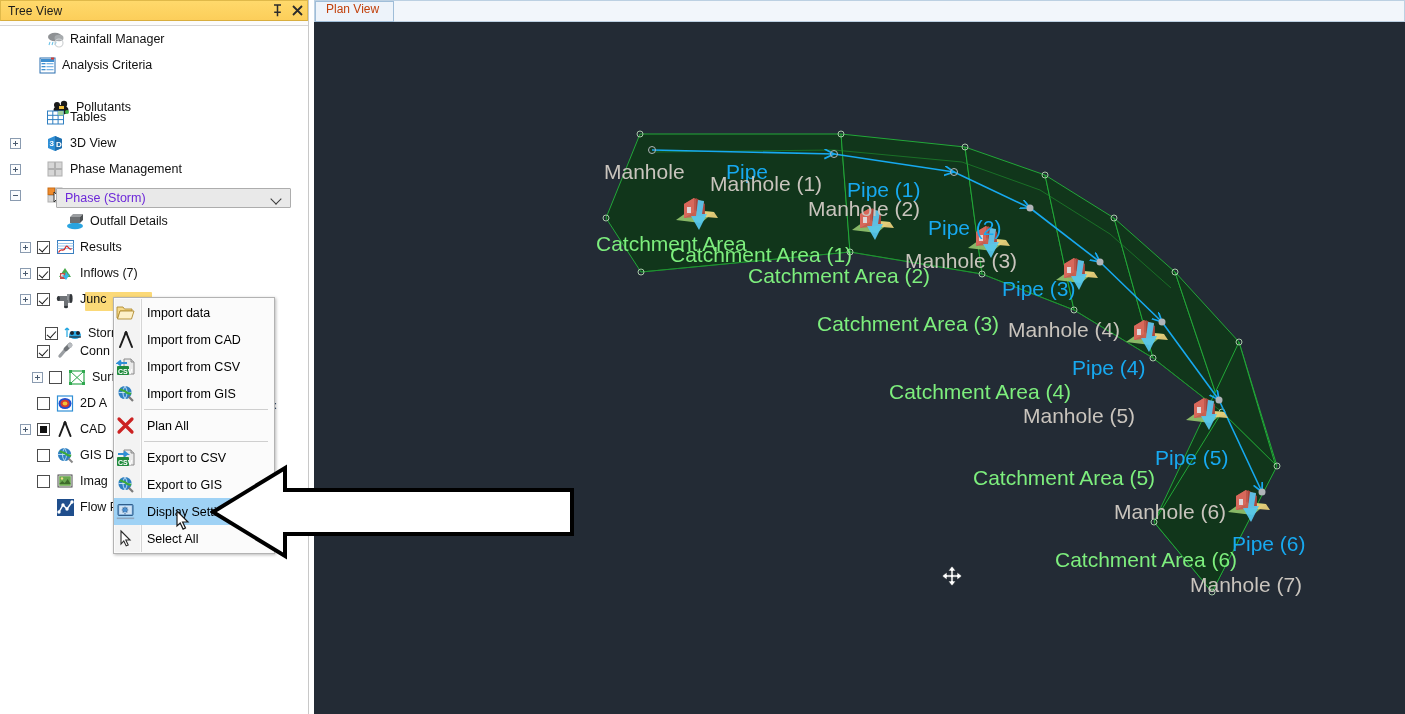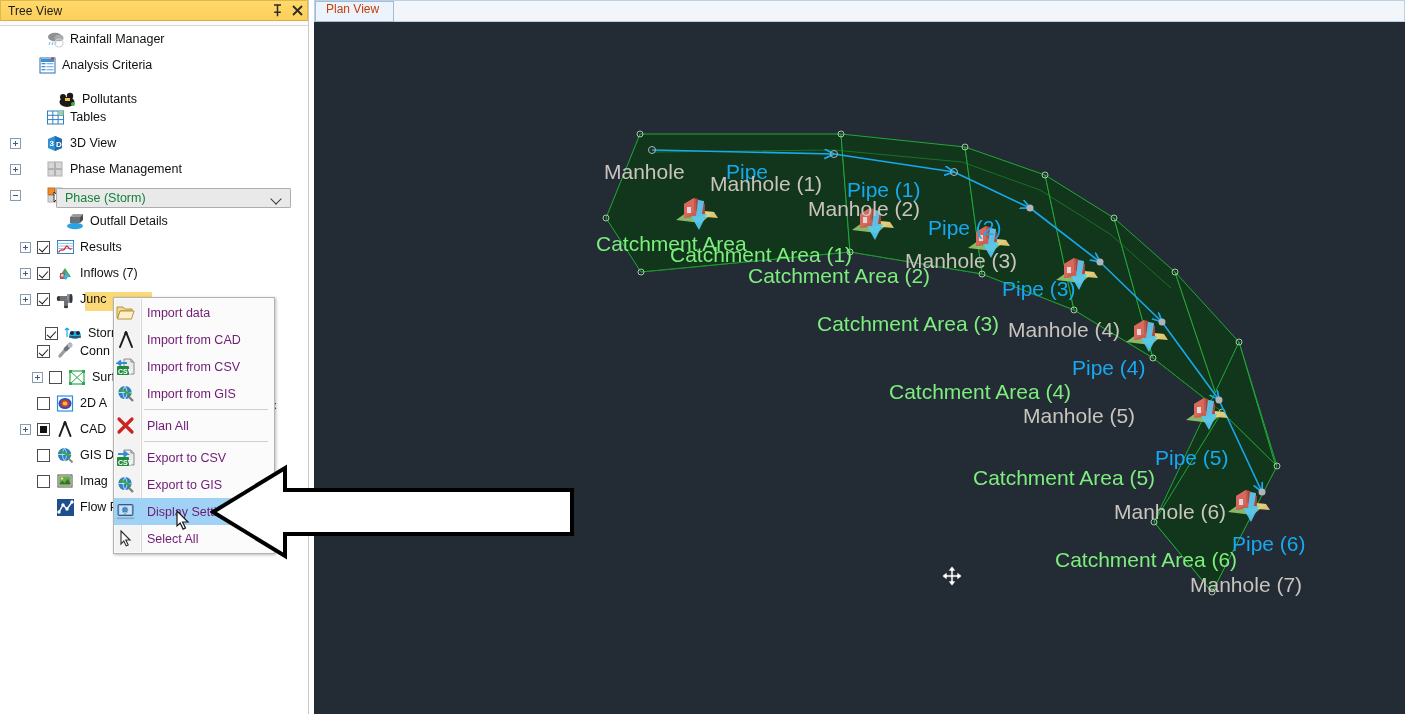--- a/index.html
+++ b/index.html
@@ -54,21 +54,21 @@
 
   
   .sel-hl{position:absolute;background:#fbd978;border-radius:1px;}
 
   
   #phase-combo{
     position:absolute;height:20px;background:#e9e9e9;
     border:1px solid #adadad;box-sizing:border-box;border-radius:1px;
     display:flex;align-items:center;
   }
-  #phase-combo .ptxt{font-size:12.5px;color:#15803d;margin-left:8px;flex:1;}
+  #phase-combo .ptxt{font-size:12.5px;color:#6d28d9;margin-left:8px;flex:1;}
   .chev{width:14px;margin-right:6px;position:relative;height:14px;}
   .chev::after{content:"";position:absolute;left:2px;top:4px;width:7px;height:7px;
      border:solid #3a3a3a;border-width:0 1.4px 1.4px 0;transform:rotate(45deg);}
 
   
   #stray-x{position:absolute;font-size:11px;color:#203a5f;}
 
   
   #plan-panel{position:absolute;left:314px;top:0;width:1091px;height:714px;}
   #plan-tabbar{position:absolute;left:0;top:0;width:1091px;height:22px;background:#f2f6fb;
@@ -93,21 +93,21 @@
   
   #ctx-menu{
     position:absolute;left:113px;top:297px;width:162px;
     background:#fbfbfb;border:1px solid #b3b3b3;box-shadow:1px 1px 3px rgba(0,0,0,.28);
     padding:1px 0;box-sizing:border-box;z-index:40;
   }
   #ctx-gutter{position:absolute;left:1px;top:1px;width:25px;bottom:1px;background:#f3f3f3;}
   #ctx-gutter-line{position:absolute;left:27px;top:1px;width:1px;bottom:1px;background:#d6d6d6;}
   .mi{position:relative;height:27px;display:flex;align-items:center;cursor:pointer;z-index:3;}
   .mi .mi-ico{width:22px;height:20px;margin-left:2px;flex:0 0 auto;position:relative;}
-  .mi .mi-txt{font-size:12.5px;color:#701a75;margin-left:9px;}
+  .mi .mi-txt{font-size:12.5px;color:#000000;margin-left:9px;}
   .mi.hl{background:#9fd2f5;}
   .msep{height:1px;background:#cfcfcf;margin:2px 6px 2px 30px;position:relative;z-index:3;}
 
   
   #menu-cursor{position:absolute;left:62px;top:12px;width:16px;height:20px;}
 
   
   #big-arrow{position:absolute;left:210px;top:462px;width:365px;height:100px;z-index:60;}
 </style>
 </head>
@@ -161,21 +161,21 @@
                 <rect x="3.5" y="7" width="4" height="1.3" fill="#3f8fd0"></rect>
                 <rect x="8.5" y="7" width="7" height="1.3" fill="#7db6e6"></rect>
                 <rect x="3.5" y="10" width="4" height="1.3" fill="#3f8fd0"></rect>
                 <rect x="8.5" y="10" width="7" height="1.3" fill="#7db6e6"></rect>
                 <rect x="3.5" y="13" width="4" height="1.3" fill="#3f8fd0"></rect>
                 <rect x="8.5" y="13" width="7" height="1.3" fill="#7db6e6"></rect>
                 <rect x="13" y="1.5" width="3" height="2" fill="#d43b2f"></rect>
               </svg></span>
             <span class="tlabel">Analysis Criteria</span>
           </div>
-          <div class="trow" style="top: 60px; padding-left: 22px;">
+          <div class="trow" style="top: 68px; padding-left: 16px;">
             <span class="exp-spacer"></span>
             <span style="width: 6px; flex: 0 0 auto;"></span>
             <span class="cbx-spacer"></span>
             <span style="width: 6px; flex: 0 0 auto;"></span>
             <span class="icn"><svg width="19" height="19" viewBox="0 0 19 19">
                 <ellipse cx="9" cy="12" rx="7.5" ry="5" fill="#1a1a1a"></ellipse>
                 <circle cx="5" cy="7" r="3" fill="#1a1a1a"></circle>
                 <circle cx="12" cy="6" r="3.2" fill="#1a1a1a"></circle>
                 <rect x="7" y="8" width="5" height="3" fill="#f0c03a"></rect>
                 <circle cx="15" cy="14" r="2" fill="#3cb44a"></circle>

